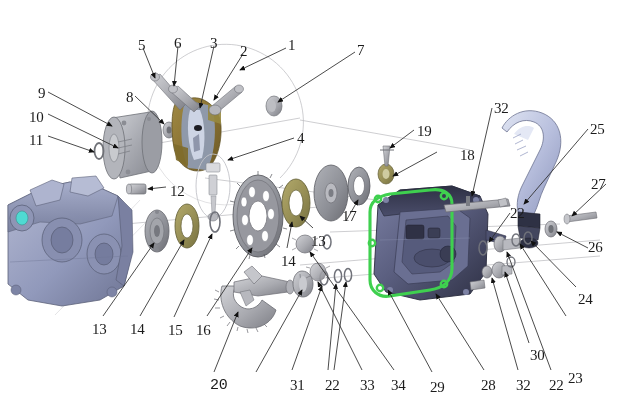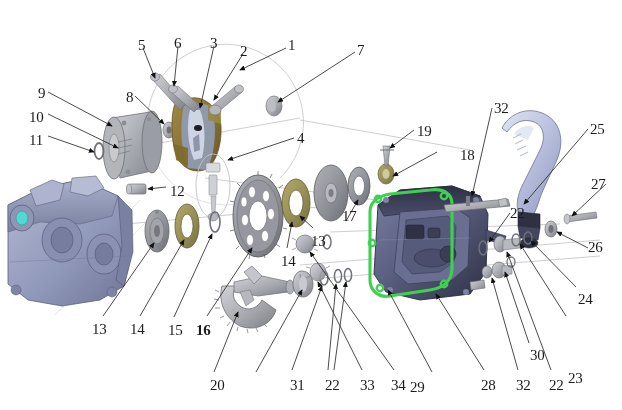--- a/index.html
+++ b/index.html
@@ -419,38 +419,38 @@
   <div class="callout-num" style="left:174px;top:36px;">6</div>
   <div class="callout-num" style="left:357px;top:43px;">7</div>
   <div class="callout-num" style="left:126px;top:90px;">8</div>
   <div class="callout-num" style="left:38px;top:86px;">9</div>
   <div class="callout-num" style="left:29px;top:110px;">10</div>
   <div class="callout-num" style="left:29px;top:133px;">11</div>
   <div class="callout-num" style="left:170px;top:184px;">12</div>
   <div class="callout-num" style="left:92px;top:322px;">13</div>
   <div class="callout-num" style="left:130px;top:322px;">14</div>
   <div class="callout-num" style="left:168px;top:323px;">15</div>
-  <div class="callout-num" style="left:196px;top:323px;font-weight:bold;">16</div>
+  <div class="callout-num" style="left:196px;top:323px;">16</div>
   <div class="callout-num" style="left:311px;top:234px;">13</div>
   <div class="callout-num" style="left:281px;top:254px;">14</div>
   <div class="callout-num" style="left:342px;top:209px;">17</div>
   <div class="callout-num" style="left:460px;top:148px;">18</div>
   <div class="callout-num" style="left:417px;top:124px;">19</div>
-  <div class="callout-num" style="left:210px;top:378px;">20</div>
+  <div class="callout-num" style="left:210px;top:378px;font-family:Liberation Mono, monospace;">20</div>
   <div class="callout-num" style="left:252px;top:378px;margin-top:36px;">21</div>
   <div class="callout-num" style="left:325px;top:378px;">22</div>
   <div class="callout-num" style="left:510px;top:206px;">22</div>
   <div class="callout-num" style="left:549px;top:378px;">22</div>
   <div class="callout-num" style="left:568px;top:337px;margin-top:34px;">23</div>
   <div class="callout-num" style="left:578px;top:292px;">24</div>
   <div class="callout-num" style="left:590px;top:122px;">25</div>
   <div class="callout-num" style="left:588px;top:240px;">26</div>
   <div class="callout-num" style="left:591px;top:177px;">27</div>
   <div class="callout-num" style="left:481px;top:378px;">28</div>
-  <div class="callout-num" style="left:410px;top:380px;">29</div>
+  <div class="callout-num" style="left:430px;top:380px;">29</div>
   <div class="callout-num" style="left:530px;top:348px;">30</div>
   <div class="callout-num" style="left:290px;top:378px;">31</div>
   <div class="callout-num" style="left:494px;top:101px;">32</div>
   <div class="callout-num" style="left:516px;top:378px;">32</div>
   <div class="callout-num" style="left:360px;top:378px;">33</div>
   <div class="callout-num" style="left:391px;top:378px;">34</div>
 
 </div>
 
 </body></html>

